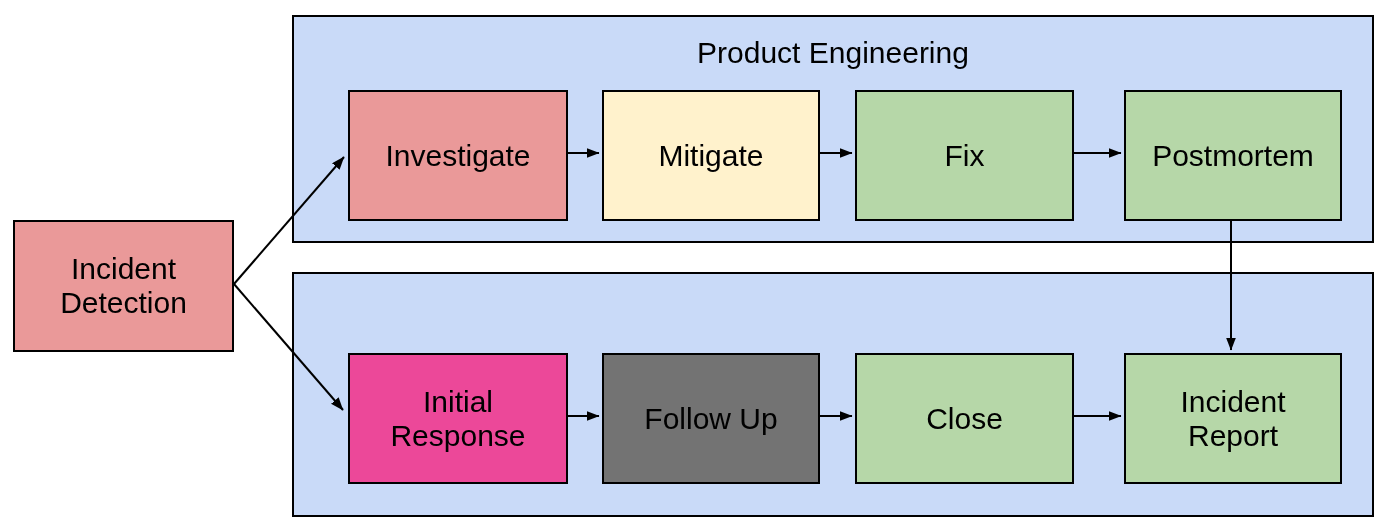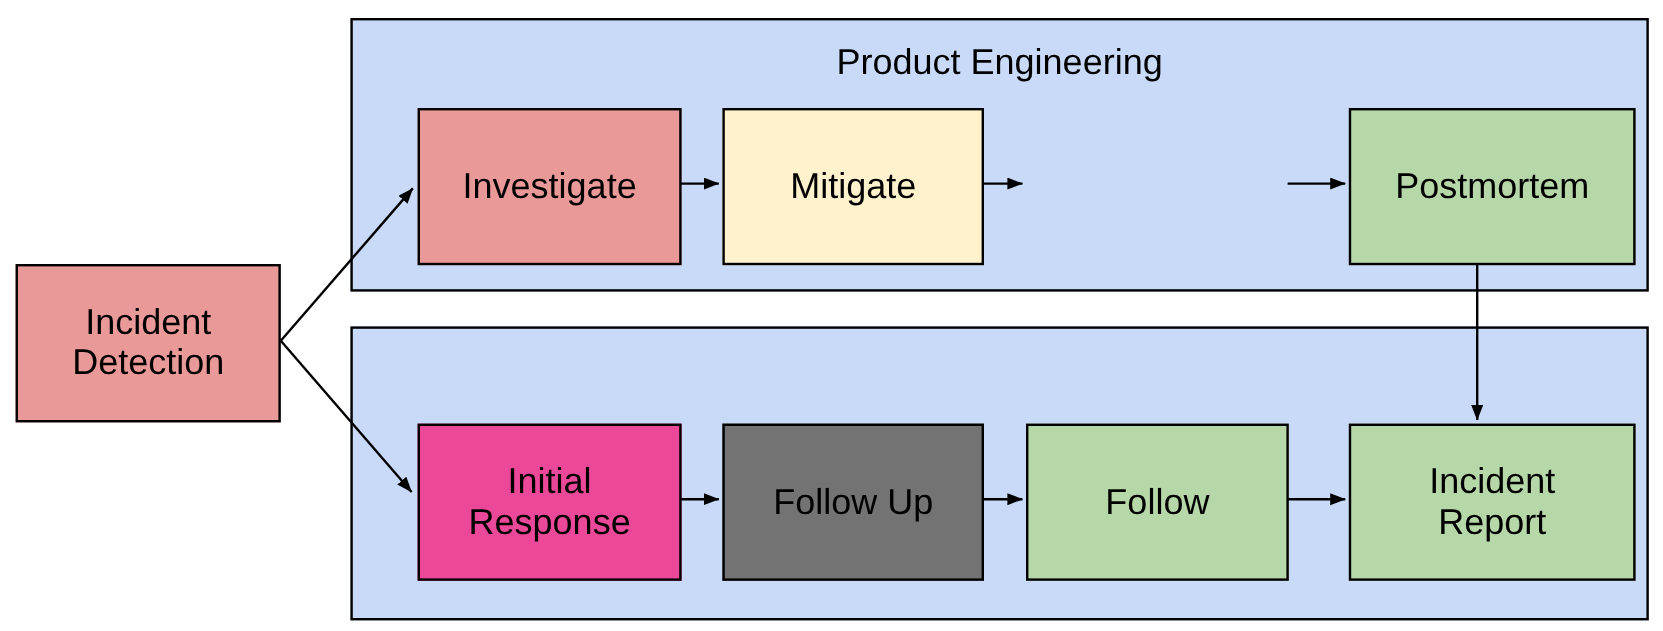--- a/index.html
+++ b/index.html
@@ -41,21 +41,21 @@
   }
   .node .label { white-space: pre-line; display: block; }
   .start-node { left: 13px; top: 220px; width: 221px; height: 132px; }
   
   .step       { height: 131px; }
   .lane-pe  .step { top: 73px; }
   .lane-sup .step { top: 79px; }
   .pos-1 { left: 54px;  width: 220px; }
   .pos-2 { left: 308px; width: 218px; }
   .pos-3 { left: 561px; width: 219px; }
-  .pos-4 { left: 830px; width: 239px; }
+  .pos-4 { left: 830px; width: 218px; }
   .edges {
     position: absolute;
     left: 0; top: 0;
     width: 1386px;
     height: 526px;
     pointer-events: none;
     z-index: 5;
   }
 </style>
 </head>
@@ -70,36 +70,39 @@
 
   <div class="lane lane-pe" style="background-color: rgb(201, 218, 248);">
     <div class="lane-title">Product Engineering</div>
 
     <div class="node step pos-1" style="background-color: rgb(234, 153, 153);">
       <span class="label">Investigate</span>
     </div>
     <div class="node step pos-2" style="background-color: rgb(255, 242, 204);">
       <span class="label">Mitigate</span>
     </div>
+    <div class="node step pos-3" style="background-color: rgb(182, 215, 168);">
+      <span class="label">Fix</span>
+    </div>
     <div class="node step pos-4" style="background-color: rgb(182, 215, 168);">
       <span class="label">Postmortem</span>
     </div>
   </div>
 
   <div class="lane lane-sup" style="background-color: rgb(201, 218, 248);">
 
     <div class="node step pos-1" style="background-color: #ec4899;">
       <span class="label">Initial
 Response</span>
     </div>
     <div class="node step pos-2" style="background-color: #737373;">
       <span class="label">Follow Up</span>
     </div>
     <div class="node step pos-3" style="background-color: rgb(182, 215, 168);">
-      <span class="label">Follow</span>
+      <span class="label">Close</span>
     </div>
     <div class="node step pos-4" style="background-color: rgb(182, 215, 168);">
       <span class="label">Incident
 Report</span>
     </div>
   </div>
 
   <svg class="edges" viewBox="0 0 1386 526" xmlns="http://www.w3.org/2000/svg">
     <defs>
       <marker id="arrowhead" markerUnits="userSpaceOnUse" markerWidth="14" markerHeight="11" refX="12.5" refY="5" orient="auto">

